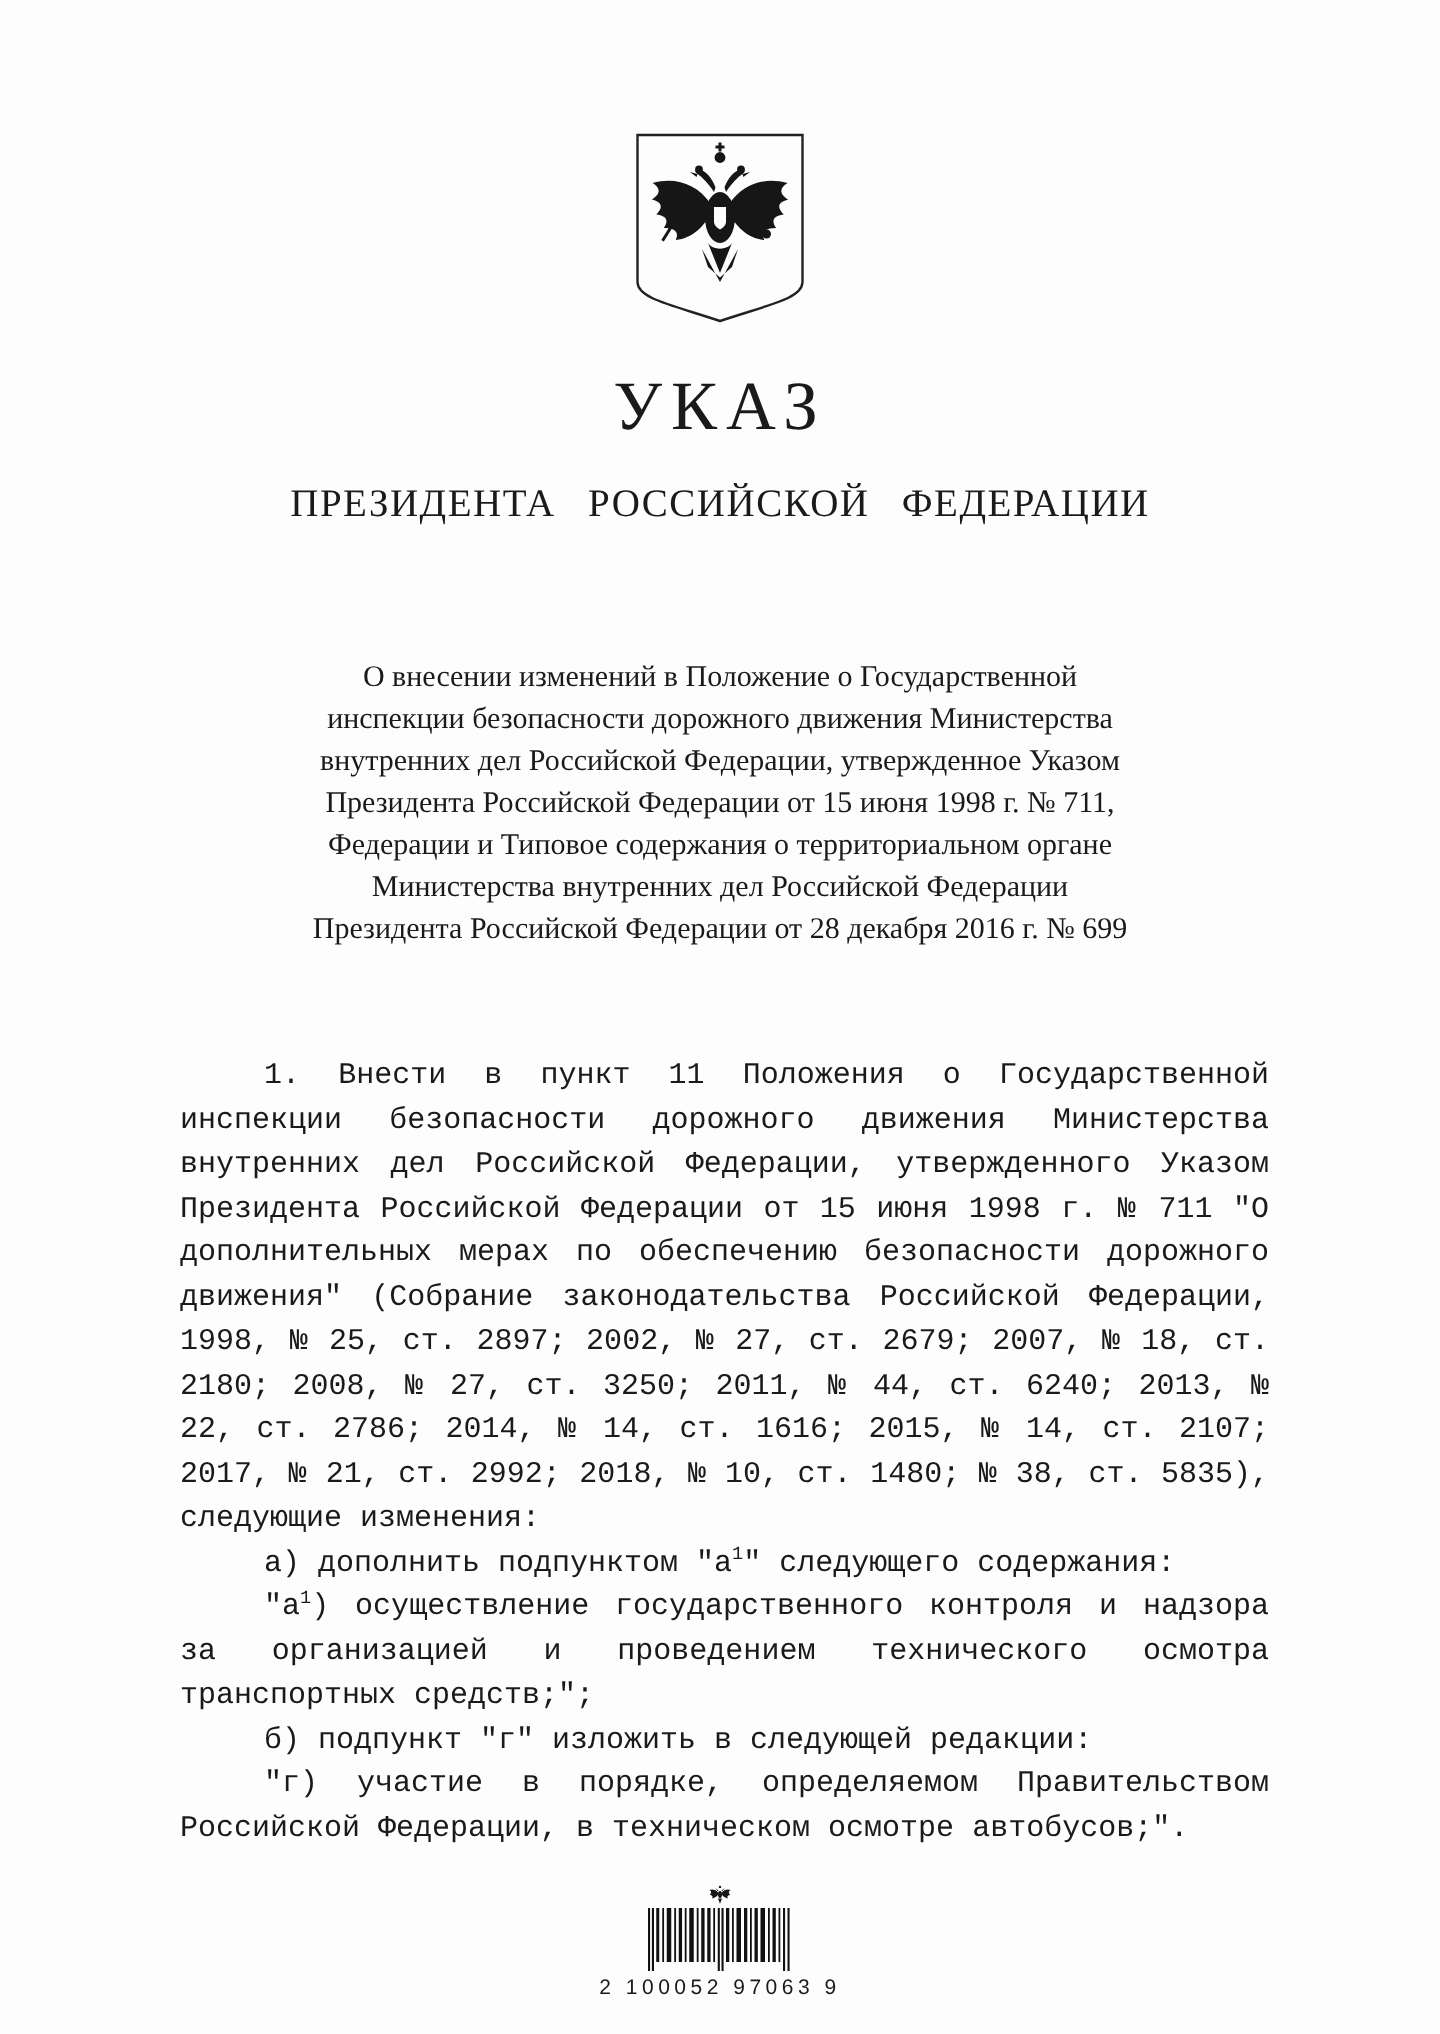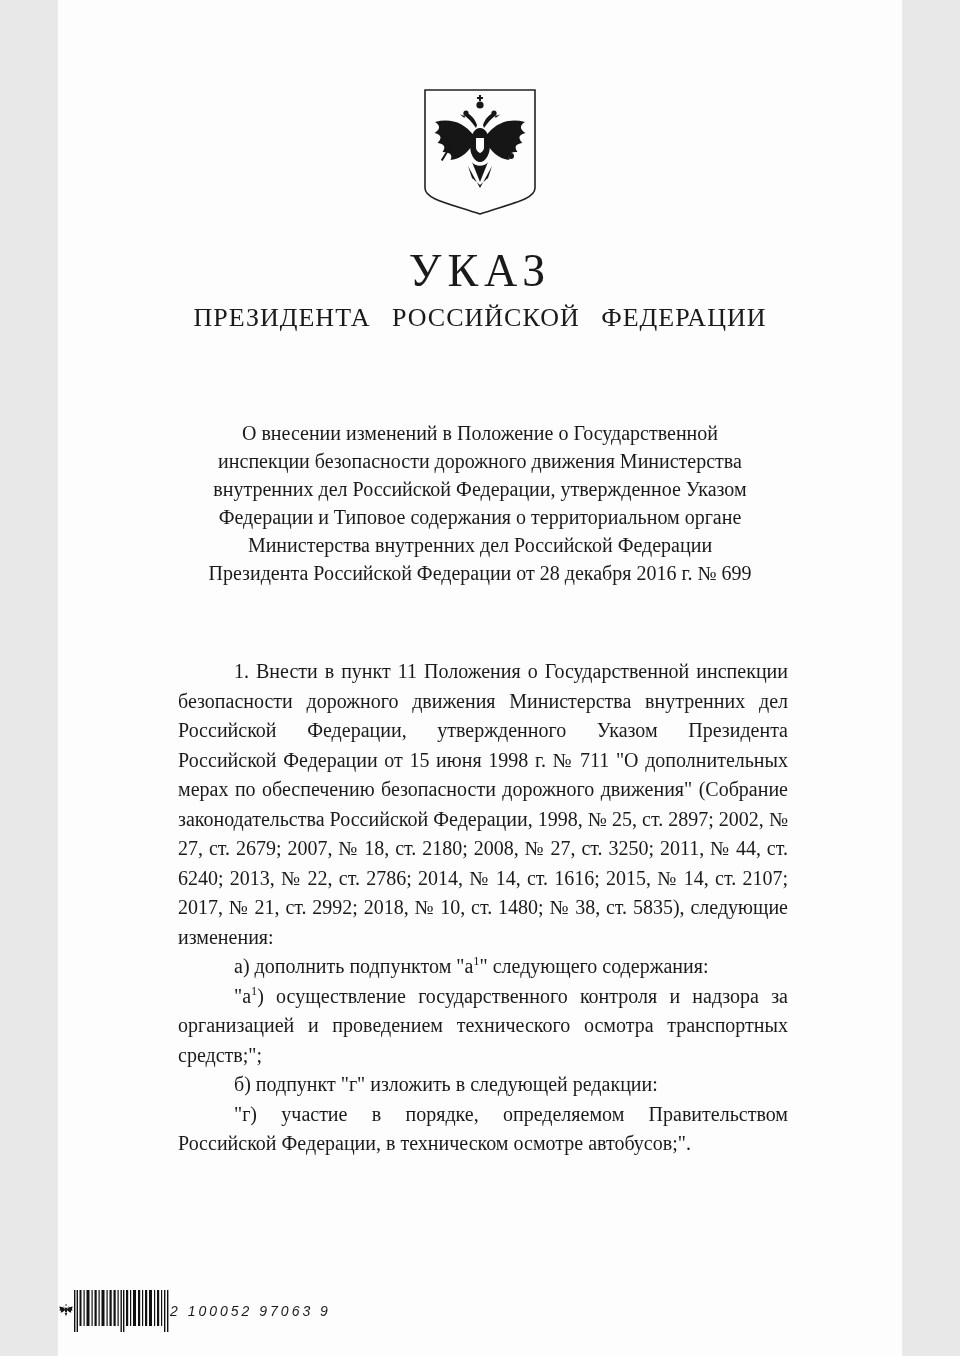--- a/index.html
+++ b/index.html
@@ -2,21 +2,21 @@
 <html><head>
 <meta charset="utf-8">
 <style>
   html, body {
     margin: 0;
     padding: 0;
     background: #e8e8e8;
   }
   .page {
     position: relative;
-    width: 844px;
+    width: 960px;
     height: 1356px;
     margin: 0 auto;
     background: #fdfdfd;
     font-family: "Liberation Serif", serif;
     color: #1a1a1a;
     overflow: hidden;
   }
   .emblem-wrap {
     padding-top: 86px;
     display: flex;
@@ -24,57 +24,57 @@
   }
   .emblem-frame svg { display: block; }
   .title {
     margin: 26px 0 0 0;
     text-align: center;
     font-size: 46px;
     font-weight: normal;
     letter-spacing: 6px;
   }
   .subtitle {
-    margin-top: 6px;
+    margin-top: 24px;
     text-align: center;
     font-size: 26px;
     letter-spacing: 1px;
     word-spacing: 14px;
   }
   .subject {
     margin-top: 86px;
     text-align: center;
     font-weight: normal;
     font-size: 20px;
     line-height: 28px;
   }
   .body-text {
     margin: 70px 114px 0 120px;
     font-size: 20px;
     line-height: 29.5px;
     text-align: justify;
+    font-family: Liberation Mono, monospace;
   }
   .body-text p {
     margin: 0;
     text-indent: 56px;
   }
   .body-text sup {
     font-size: 0.62em;
     line-height: 0;
     vertical-align: super;
   }
   .barcode-block {
     position: absolute;
     left: 0;
     right: 0;
     bottom: 24px;
     display: flex;
-    flex-direction: row;
+    flex-direction: column;
     align-items: center;
-    font-style: italic;
   }
   .barcode-mark svg { display: block; }
   .barcode-bars { margin-top: 2px; }
   .barcode-number {
     margin-top: 2px;
     font-family: "Liberation Sans", sans-serif;
     font-size: 14px;
     letter-spacing: 3px;
     color: #1a1a1a;
   }
@@ -122,20 +122,21 @@
     </div>
   </div>
 
   <h1 class="title">УКАЗ</h1>
   <div class="subtitle">ПРЕЗИДЕНТА РОССИЙСКОЙ ФЕДЕРАЦИИ</div>
 
   <div class="subject">
     <div>О внесении изменений в Положение о Государственной</div>
     <div>инспекции безопасности дорожного движения Министерства</div>
     <div>внутренних дел Российской Федерации, утвержденное Указом</div>
+    <div>Президента Российской Федерации от 15 июня 1998 г. № 711,</div>
     <div>Федерации и Типовое содержания о территориальном органе</div>
     <div>Министерства внутренних дел Российской Федерации</div>
     <div>Президента Российской Федерации от 28 декабря 2016 г. № 699</div>
   </div>
 
   <div class="body-text">
     <p>1. Внести в пункт 11 Положения о Государственной инспекции безопасности дорожного движения Министерства внутренних дел Российской Федерации, утвержденного Указом Президента Российской Федерации от 15 июня 1998 г. № 711 "О дополнительных мерах по обеспечению безопасности дорожного движения" (Собрание законодательства Российской Федерации, 1998, № 25, ст. 2897; 2002, № 27, ст. 2679; 2007, № 18, ст. 2180; 2008, № 27, ст. 3250; 2011, № 44, ст. 6240; 2013, № 22, ст. 2786; 2014,  № 14, ст. 1616; 2015, № 14, ст. 2107; 2017, № 21, ст. 2992; 2018, № 10, ст. 1480; № 38, ст. 5835), следующие изменения:</p>
     <p><span>а) дополнить подпунктом "а</span><sup>1</sup><span>" следующего содержания:</span></p>
     <p><span>"а</span><sup>1</sup><span>) осуществление государственного контроля и надзора за организацией и проведением технического осмотра транспортных средств;";</span></p>
     <p>б) подпункт "г" изложить в следующей редакции:</p>

